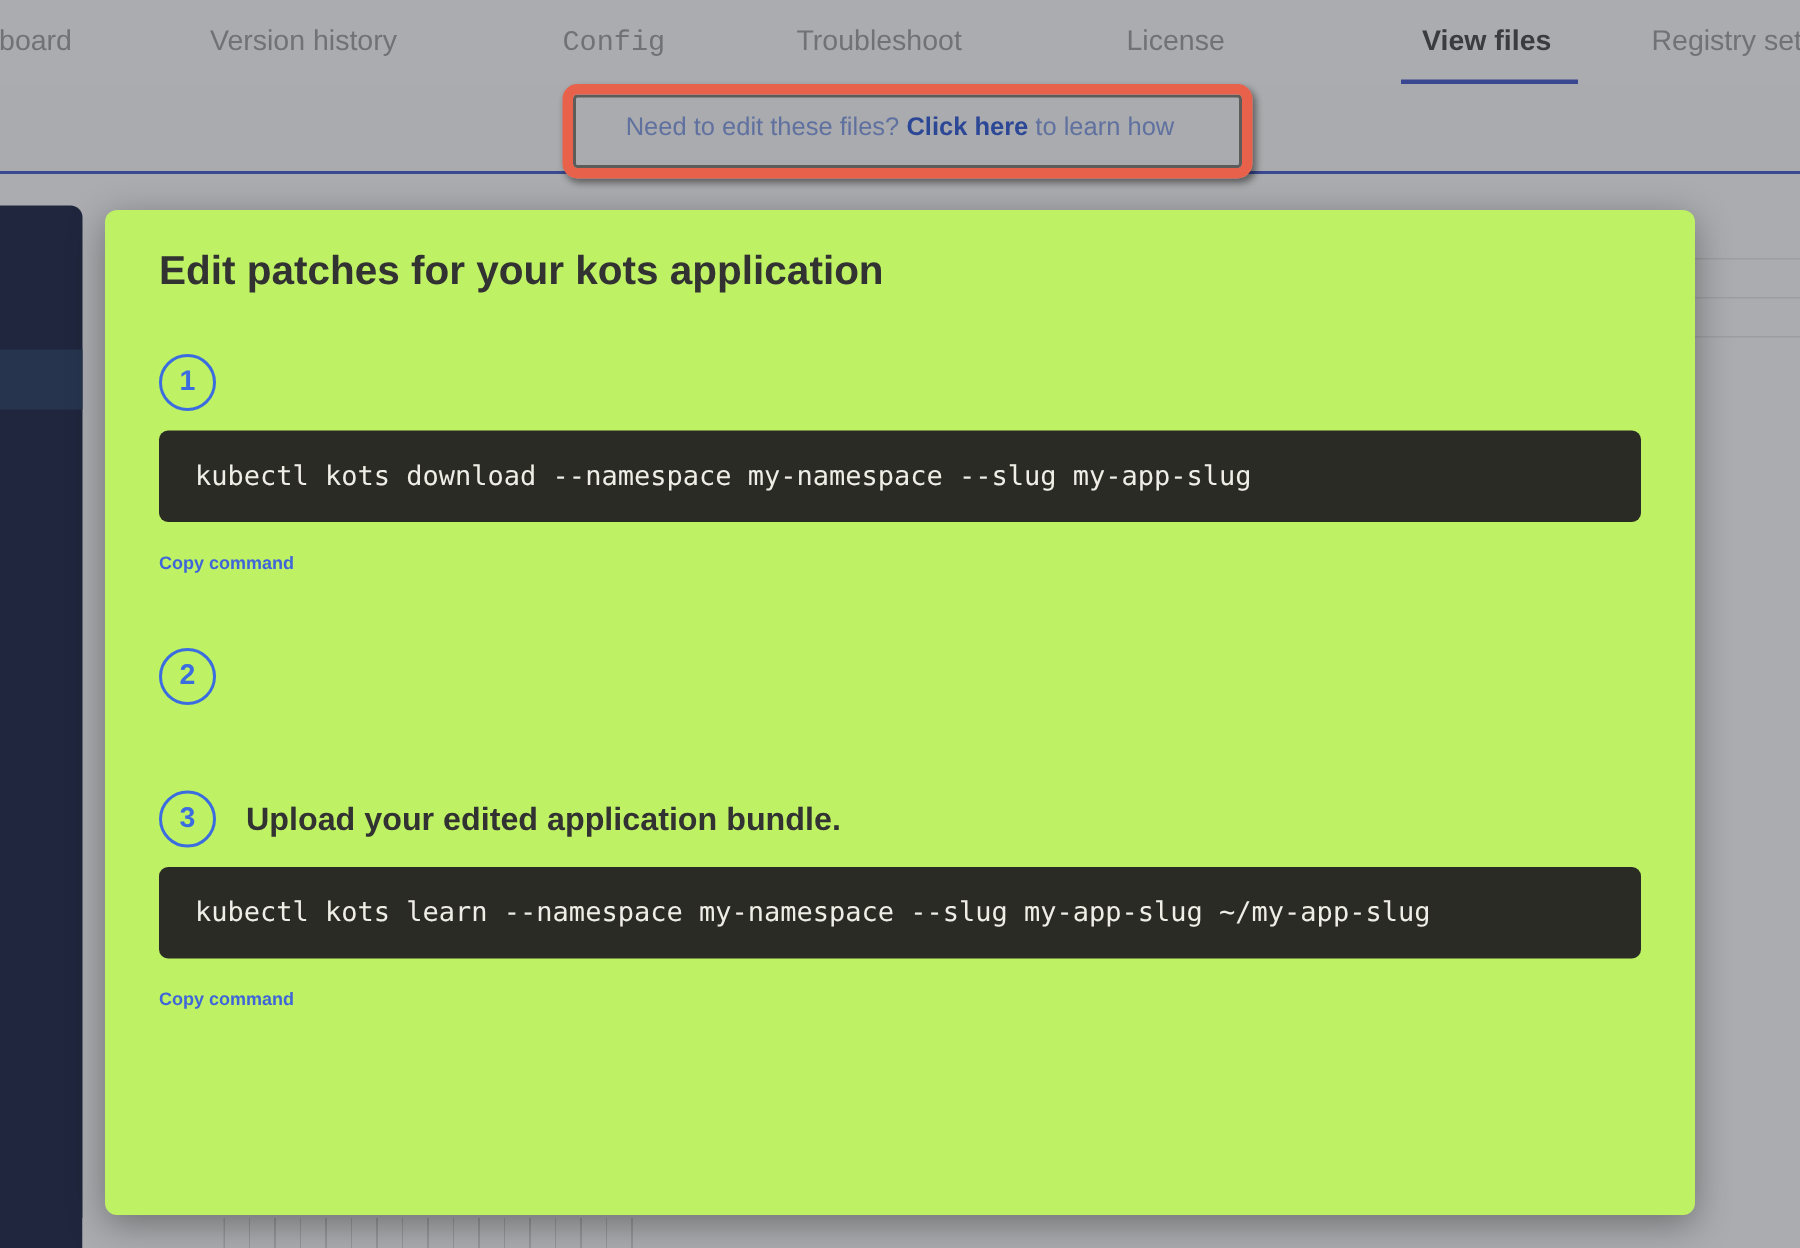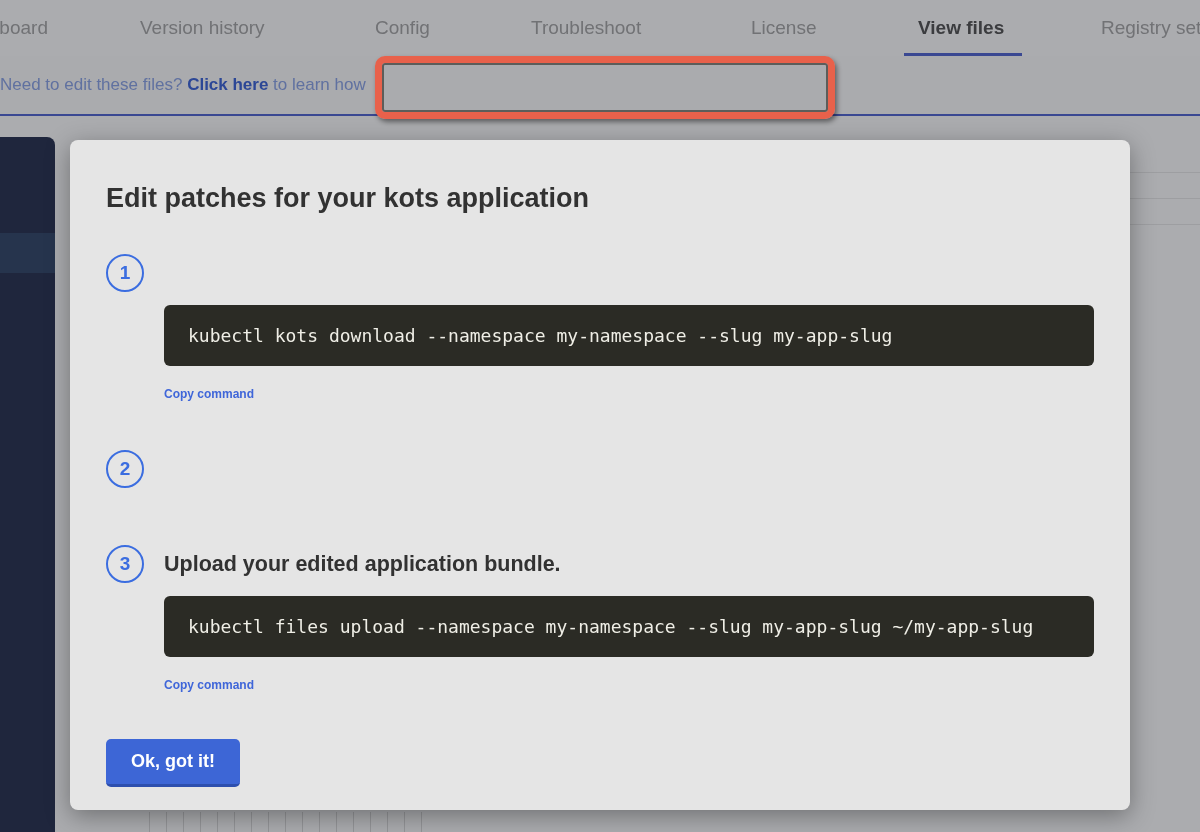--- a/index.html
+++ b/index.html
@@ -5,53 +5,53 @@
   html,body{margin:0;padding:0;width:1200px;height:832px;overflow:hidden;position:relative;
     background:#fff;font-family:"Liberation Sans",sans-serif;}
   
   .nav{position:absolute;left:0;top:0;width:1200px;height:56px;background:#fff;
     border-bottom:1px solid #e6e6e6;z-index:1;}
   .nav-item{position:absolute;top:0;height:56px;line-height:56px;font-size:19px;color:#a8a8a8;
     white-space:nowrap;cursor:pointer;}
   .nav-item.active{color:#565656;font-weight:bold;}
   .nav-item.active::after{content:"";position:absolute;left:-14px;right:-18px;bottom:0;height:3px;
     background:var(--banner-border-blue);}
-  .ni-dashboard{left:-45px;} .ni-version{left:140px;} .ni-config{left:375px;}
-  .ni-trouble{left:531px;} .ni-license{left:751px;} .ni-viewfiles{left:918px;} .ni-registry{left:1101px;}
+  .ni-dashboard{left:-45px;} .ni-version{left:140px;} .ni-config{left:375px;font-family:Liberation Mono, monospace;}
+  .ni-trouble{left:531px;} .ni-license{left:751px;} .ni-viewfiles{left:948px;} .ni-registry{left:1101px;}
   .banner{position:absolute;left:0;top:56px;width:1200px;height:58px;background:#fdfdfd;
-    border-bottom:2px solid var(--banner-border-blue);text-align:left;line-height:58px;
+    border-bottom:2px solid var(--banner-border-blue);text-align:center;line-height:58px;
     font-size:17px;color:#8ea6e8;z-index:1;}
   .banner a{color:var(--link-blue);font-weight:bold;text-decoration:none;cursor:pointer;}
   .sidebar{position:absolute;left:0;top:137px;width:55px;bottom:0;background:var(--sidebar-bg);
     border-top-right-radius:8px;z-index:1;}
   .sidebar-sel{position:absolute;left:0;top:96px;width:100%;height:40px;background:var(--sidebar-selected-bg);}
   .filerow{position:absolute;left:1060px;width:140px;border-top:1px solid #eaeaea;z-index:1;}
   .fr1{top:172px;} .fr2{top:198px;} .fr3{top:224px;}
   .editor{position:absolute;left:55px;top:812px;right:0;height:26px;background:#fff;z-index:1;
     font-family:"DejaVu Sans Mono",monospace;font-size:17px;}
   .editor .guides{position:absolute;left:94px;top:0;width:282px;height:26px;
     background:repeating-linear-gradient(to right,#dcdcdc 0 1px,transparent 1px 17px);}
   .ed-line{position:absolute;left:0;right:0;height:20px;white-space:pre;}
   .ed-l1{top:1px;}
   .overlay{position:absolute;inset:0;background:rgba(10,12,20,0.34);z-index:5;}
   
   .annotation{position:absolute;left:375px;top:56px;width:460px;height:63px;box-sizing:border-box;
     border:7px solid var(--annotation-orange);border-radius:10px;z-index:20;
     box-shadow:2px 3px 5px rgba(0,0,0,0.45), inset 0 0 0 2px rgba(50,50,45,0.65);pointer-events:none;}
   
   .modal{position:absolute;left:70px;top:140px;width:1060px;height:670px;box-sizing:border-box;
-    background:#e5e5e5;border-radius:8px;box-shadow:0 6px 24px rgba(0,0,0,0.35);z-index:10;
-    padding:42px 36px 0 36px;}
+    background:#bef264;border-radius:8px;box-shadow:0 6px 24px rgba(0,0,0,0.35);z-index:10;
+    padding:24px 36px 0 36px;}
   .modal h1{margin:0 0 40px 0;font-size:27px;line-height:32px;color:#323232;font-weight:bold;}
   .step{display:flex;align-items:flex-start;gap:20px;}
   .circ{flex:0 0 auto;width:38px;height:38px;box-sizing:border-box;border:2px solid var(--accent-blue);
     border-radius:50%;color:var(--accent-blue);font-size:19px;font-weight:bold;
     display:flex;align-items:center;justify-content:center;}
   .step-head{font-size:21.5px;font-weight:bold;color:#323232;line-height:38px;}
-  .step-body{margin-left:58px;}
+  .step-body{}
   .codeblock{margin:13px 0 0 0;background:var(--code-block-bg);color:var(--code-block-text);
     border-radius:6px;padding:19px 24px;font-family:"DejaVu Sans Mono",monospace;font-size:18px;
     line-height:23px;white-space:pre;overflow:hidden;}
   .copy{display:inline-block;margin-top:13px;color:var(--link-blue);font-size:12px;font-weight:bold;
     text-decoration:none;cursor:pointer;}
   .gap1{margin-bottom:48px;} .gap2{margin-bottom:57px;}
   .ok-btn{margin-top:46px;background:var(--button-blue);color:#fff;font-family:"Liberation Sans",sans-serif;
     font-size:18px;font-weight:bold;padding:12px 25px;border:none;border-bottom:3px solid #2d4fae;
     border-radius:5px;cursor:pointer;}
 </style>
@@ -106,18 +106,17 @@
 
   <div class="step gap2">
     <div class="circ">2</div>
   </div>
 
   <div class="step">
     <div class="circ">3</div>
     <div class="step-head">Upload your edited application bundle.</div>
   </div>
   <div class="step-body">
-    <pre class="codeblock">kubectl files upload --namespace my-namespace --slug my-app-slug ~/my-app-slug</pre><br>
+    <pre class="codeblock">kubectl kots learn --namespace my-namespace --slug my-app-slug ~/my-app-slug</pre><br>
     <a class="copy" style="margin-top:0">Copy command</a>
   </div>
 
-  <button class="ok-btn">Ok, got it!</button>
 </div>
 
 </body></html>

